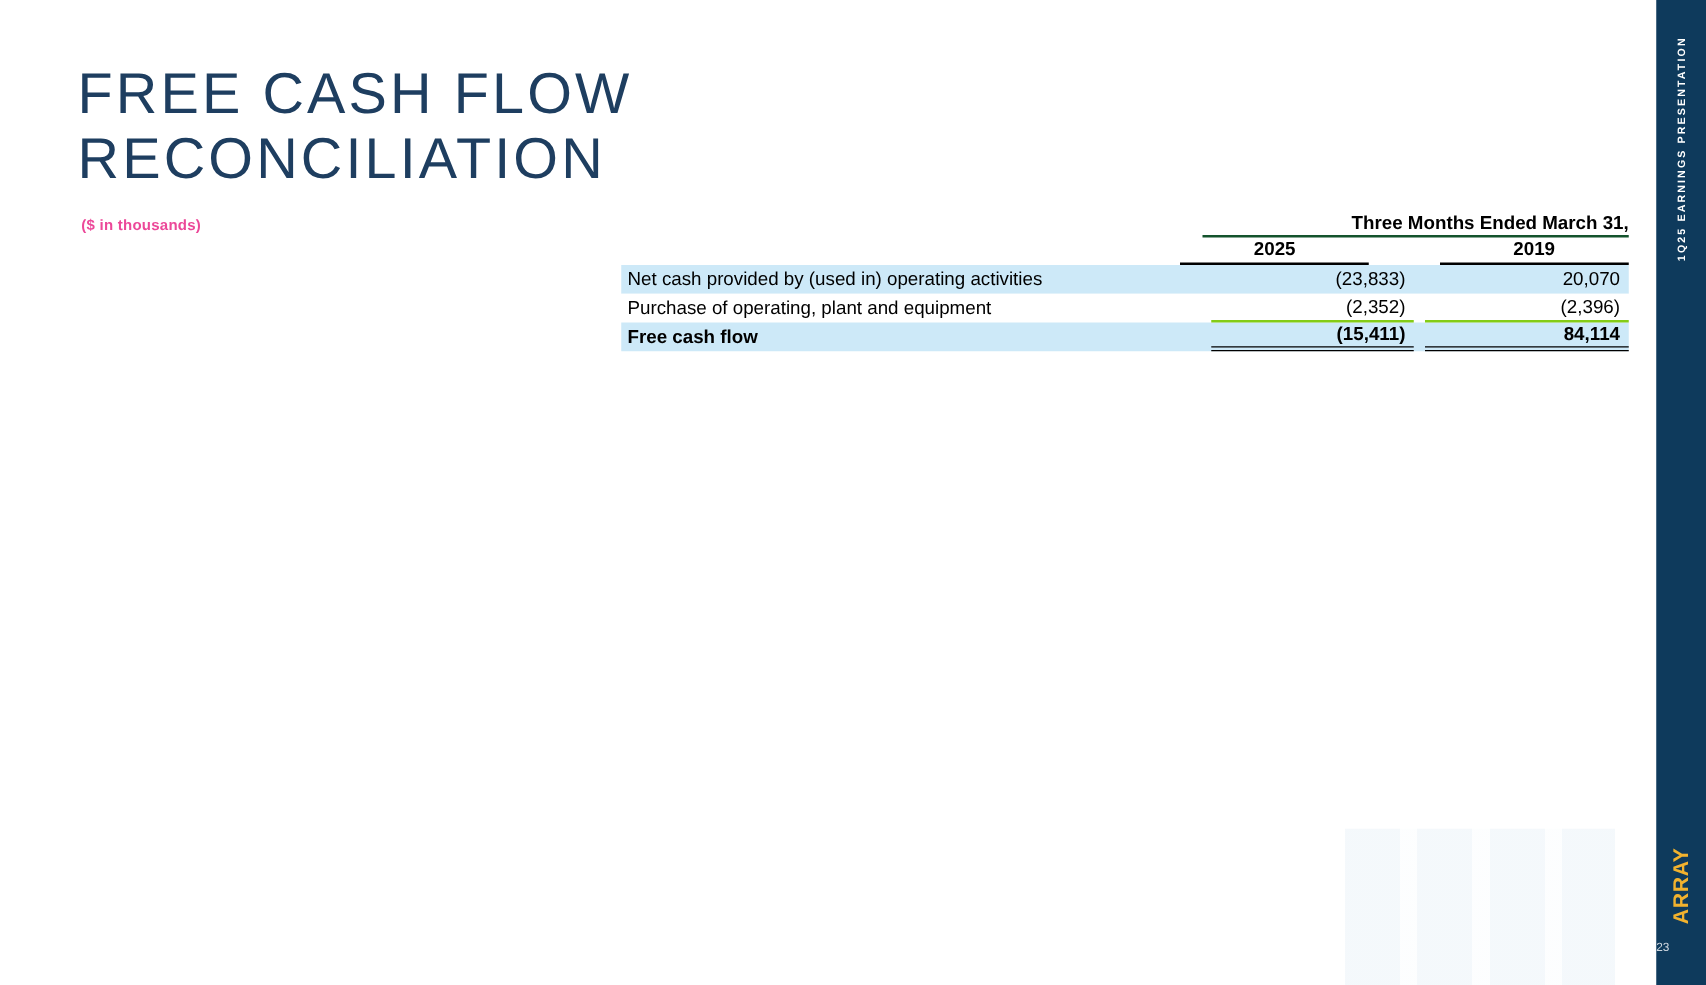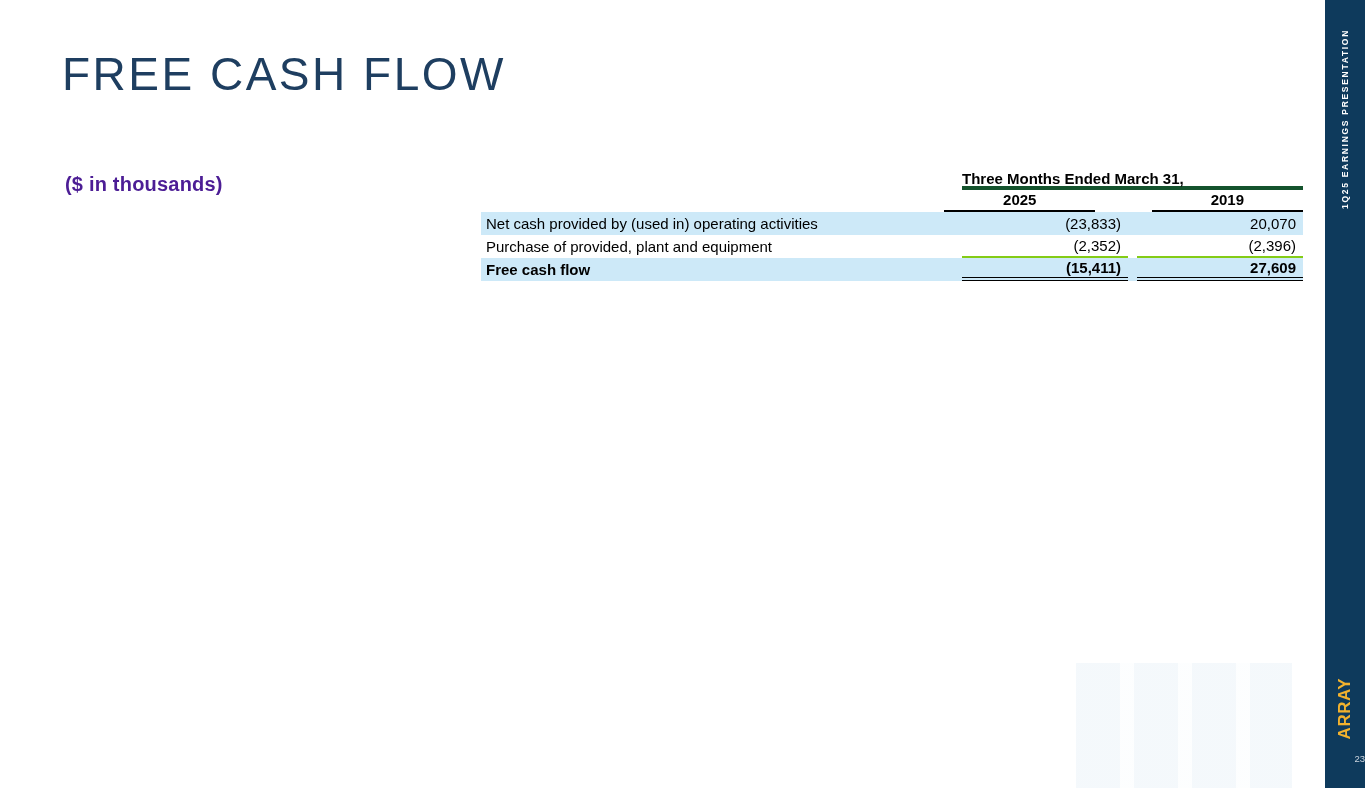--- a/index.html
+++ b/index.html
@@ -20,22 +20,22 @@
     font-size: 46px;
     line-height: 52px;
     font-weight: 300;
     letter-spacing: 2.5px;
     white-space: nowrap;
   }
   .units-label {
     position: absolute;
     left: 65px;
     top: 173px;
-    color: #4c1d95;
-    font-size: 20px;
+    color: #ec4899;
+    font-size: 12px;
     font-weight: bold;
     letter-spacing: 0.2px;
   }
 
   
   .fin-table {
     position: absolute;
     left: 481px;
     top: 170px;
     width: 822px;
@@ -54,34 +54,34 @@
     padding-right: 7px;
     text-align: right;
     display: flex;
     align-items: center;
     justify-content: flex-end;
   }
   .cell-gap { width: 9px; }
   .head-row1 { height: 20px; }
   .head-span {
     width: 341px;
-    text-align: left;
-    font-weight: bold;
-    border-bottom: 4px solid #14532d;
+    text-align: right;
+    font-weight: bold;
+    border-bottom: 2px solid #14532d;
     line-height: 18px;
   }
   .head-row2 { height: 22px; gap: 24px; }
   .year-cell {
     width: 166px;
     text-align: center;
     font-weight: bold;
     border-bottom: 2px solid #000;
     line-height: 20px;
   }
-  .data-row { height: 23px; }
+  .data-row { height: 23px; margin-left: 16px; }
   .row-highlight { background: #cde9f8; }
   .row-plain { background: #ffffff; }
   .row-bold { font-weight: bold; }
   .underline-single { border-bottom: 2px solid #84cc16; }
   .underline-double { border-bottom: 4px double #000; }
 
   
   .watermark {
     position: absolute;
     left: 1076px;
@@ -139,30 +139,31 @@
     color: #f2b22e;
     font-size: 17px;
     font-weight: bold;
     letter-spacing: 0.5px;
   }
   .page-num {
     position: absolute;
     top: 753px;
     left: 0;
     width: 40px;
-    text-align: right;
+    text-align: left;
     color: #ccd5de;
     font-size: 9.5px;
   }
 </style>
 </head>
 <body>
 
 <div class="slide-title">
   <div>FREE CASH FLOW</div>
+  <div>RECONCILIATION</div>
 </div>
 
 <div class="units-label">($ in thousands)</div>
 
 <div class="fin-table">
 
   <div class="trow head-row1">
     <div class="cell-label"></div>
     <div class="head-span">Three Months Ended March 31,</div>
   </div>
@@ -175,31 +176,31 @@
   </div>
 
   <div class="trow data-row row-highlight">
     <div class="cell-label">Net cash provided by (used in) operating activities</div>
     <div class="cell-num">(23,833)</div>
     <div class="cell-gap"></div>
     <div class="cell-num">20,070</div>
   </div>
 
   <div class="trow data-row row-plain">
-    <div class="cell-label">Purchase of provided, plant and equipment</div>
+    <div class="cell-label">Purchase of operating, plant and equipment</div>
     <div class="cell-num underline-single">(2,352)</div>
     <div class="cell-gap"></div>
     <div class="cell-num underline-single">(2,396)</div>
   </div>
 
   <div class="trow data-row row-highlight row-bold">
     <div class="cell-label">Free cash flow</div>
     <div class="cell-num underline-double">(15,411)</div>
     <div class="cell-gap"></div>
-    <div class="cell-num underline-double">27,609</div>
+    <div class="cell-num underline-double">84,114</div>
   </div>
 </div>
 
 <div class="watermark"></div>
 
 <div class="sidebar">
   <div class="vlabel-wrap">
     <span class="vlabel">1Q25 EARNINGS PRESENTATION</span>
   </div>
   <div class="brand-wrap">

